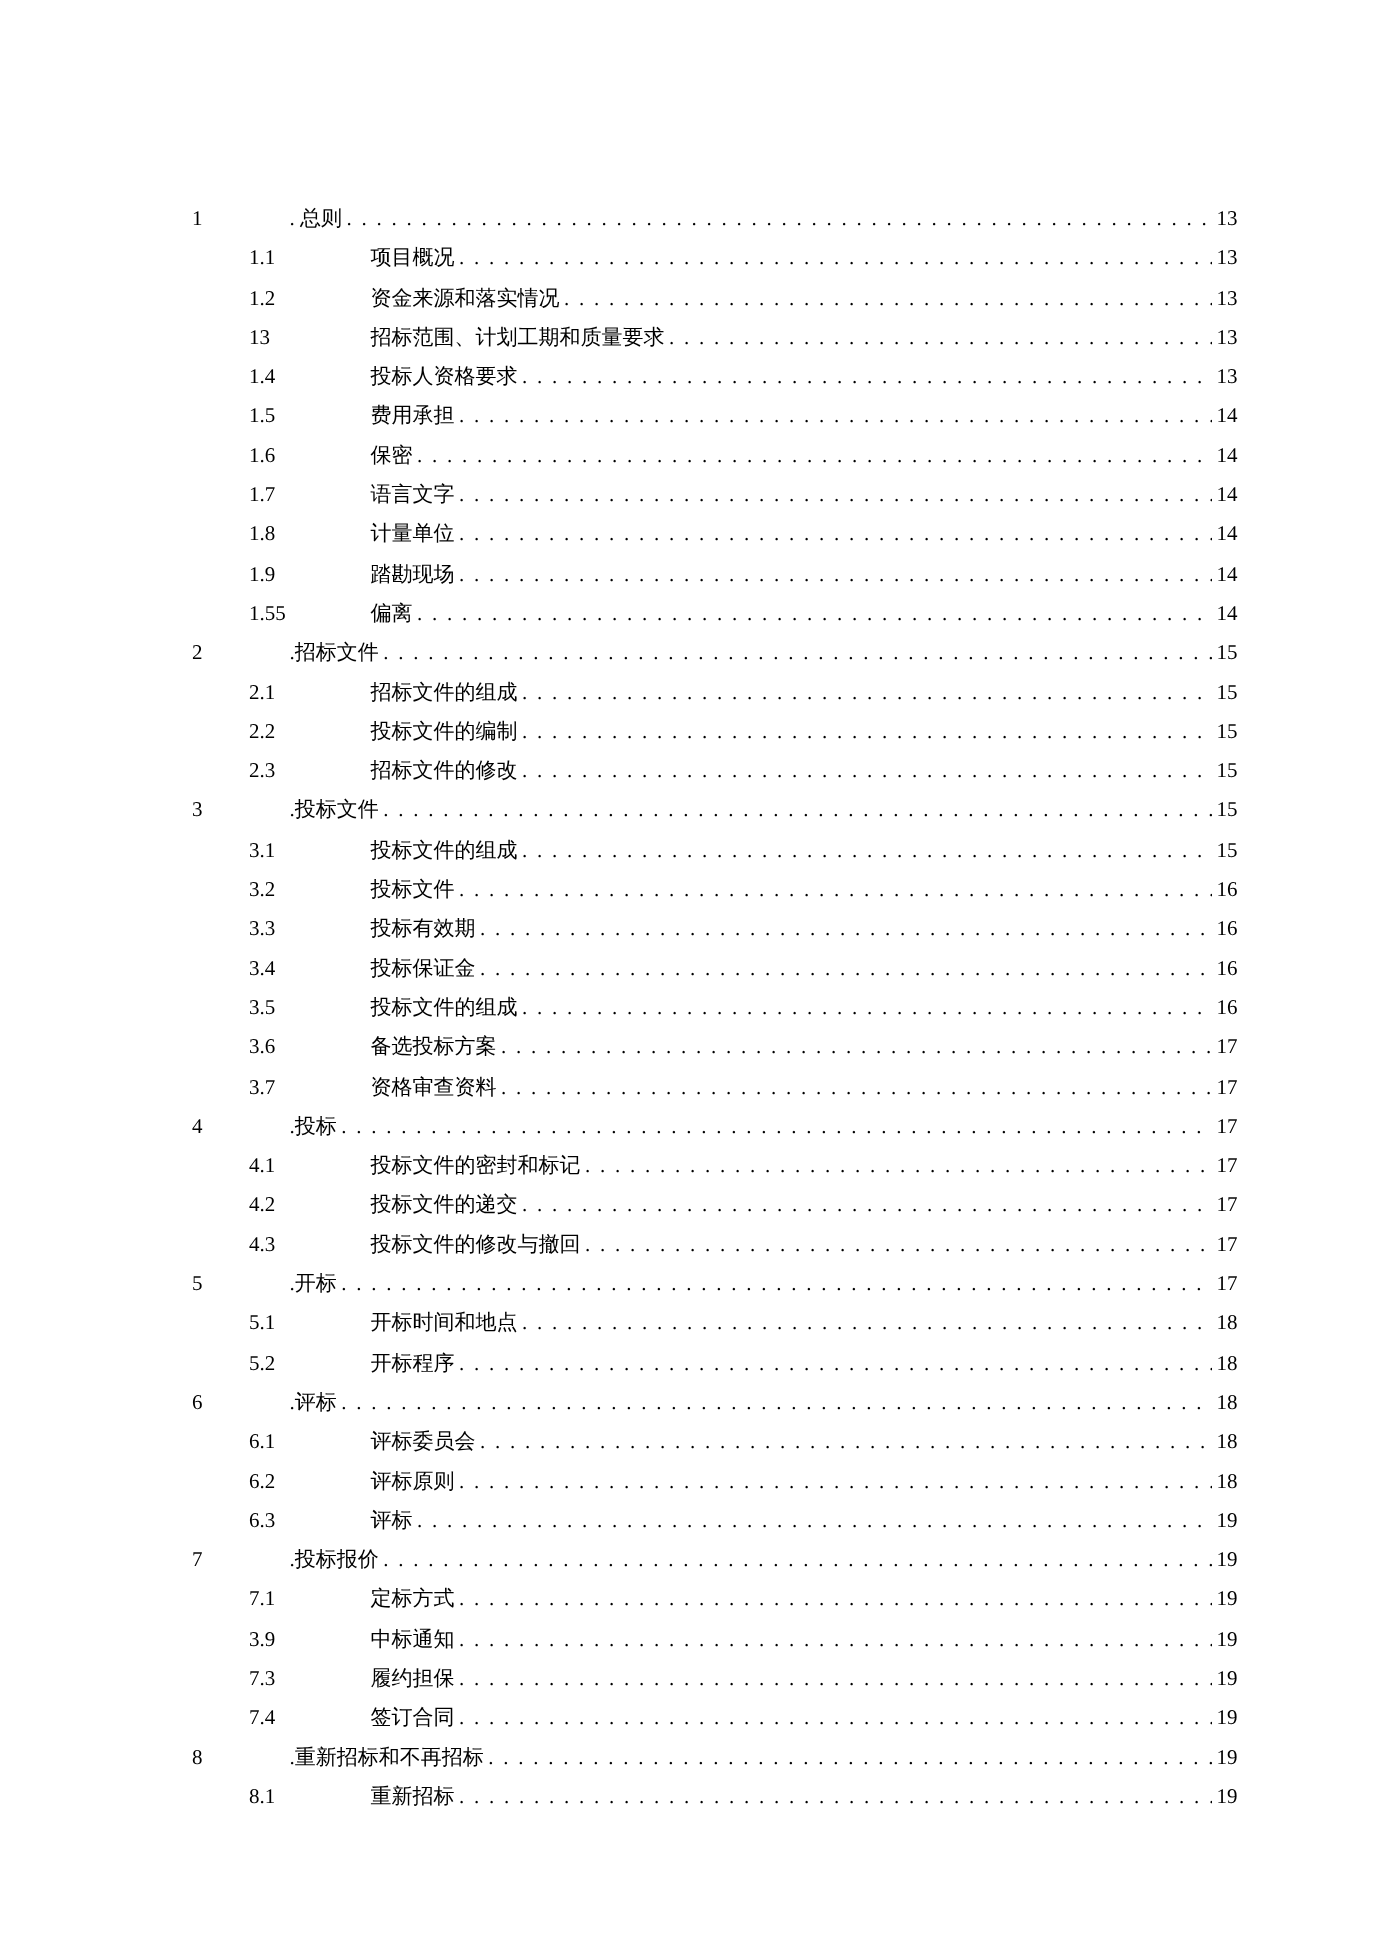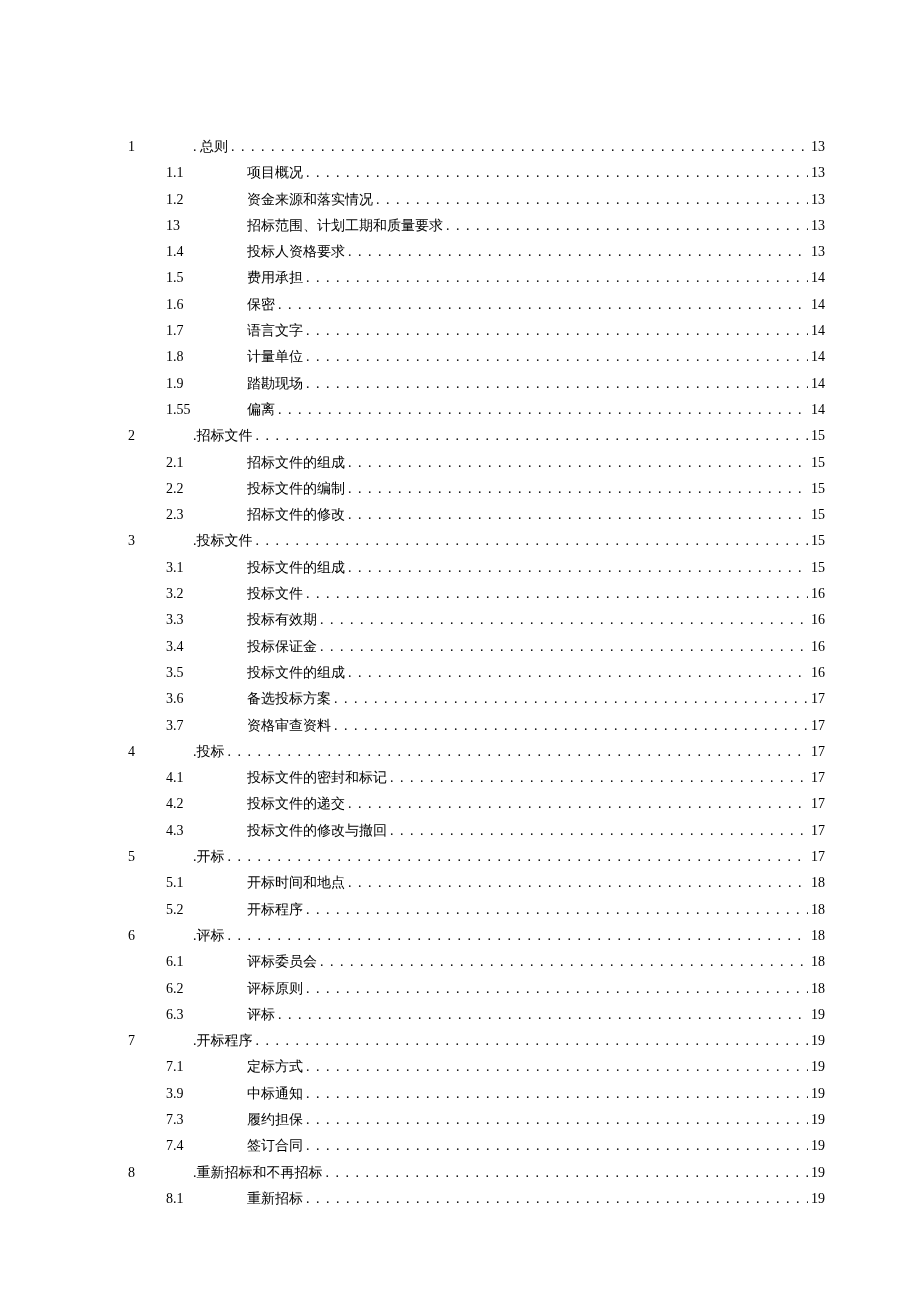--- a/index.html
+++ b/index.html
@@ -249,21 +249,21 @@
       <span class="page">18</span>
     </div>
     <div class="toc-row level-2">
       <span class="num">6.3</span>
       <span class="title-text">评标</span>
       <span class="leader"></span>
       <span class="page">19</span>
     </div>
     <div class="toc-row level-1">
       <span class="num">7</span>
-      <span class="title-text"> .开标程序</span>
+      <span class="title-text"> .投标报价</span>
       <span class="leader"></span>
       <span class="page">19</span>
     </div>
     <div class="toc-row level-2">
       <span class="num">7.1</span>
       <span class="title-text">定标方式</span>
       <span class="leader"></span>
       <span class="page">19</span>
     </div>
     <div class="toc-row level-2">

